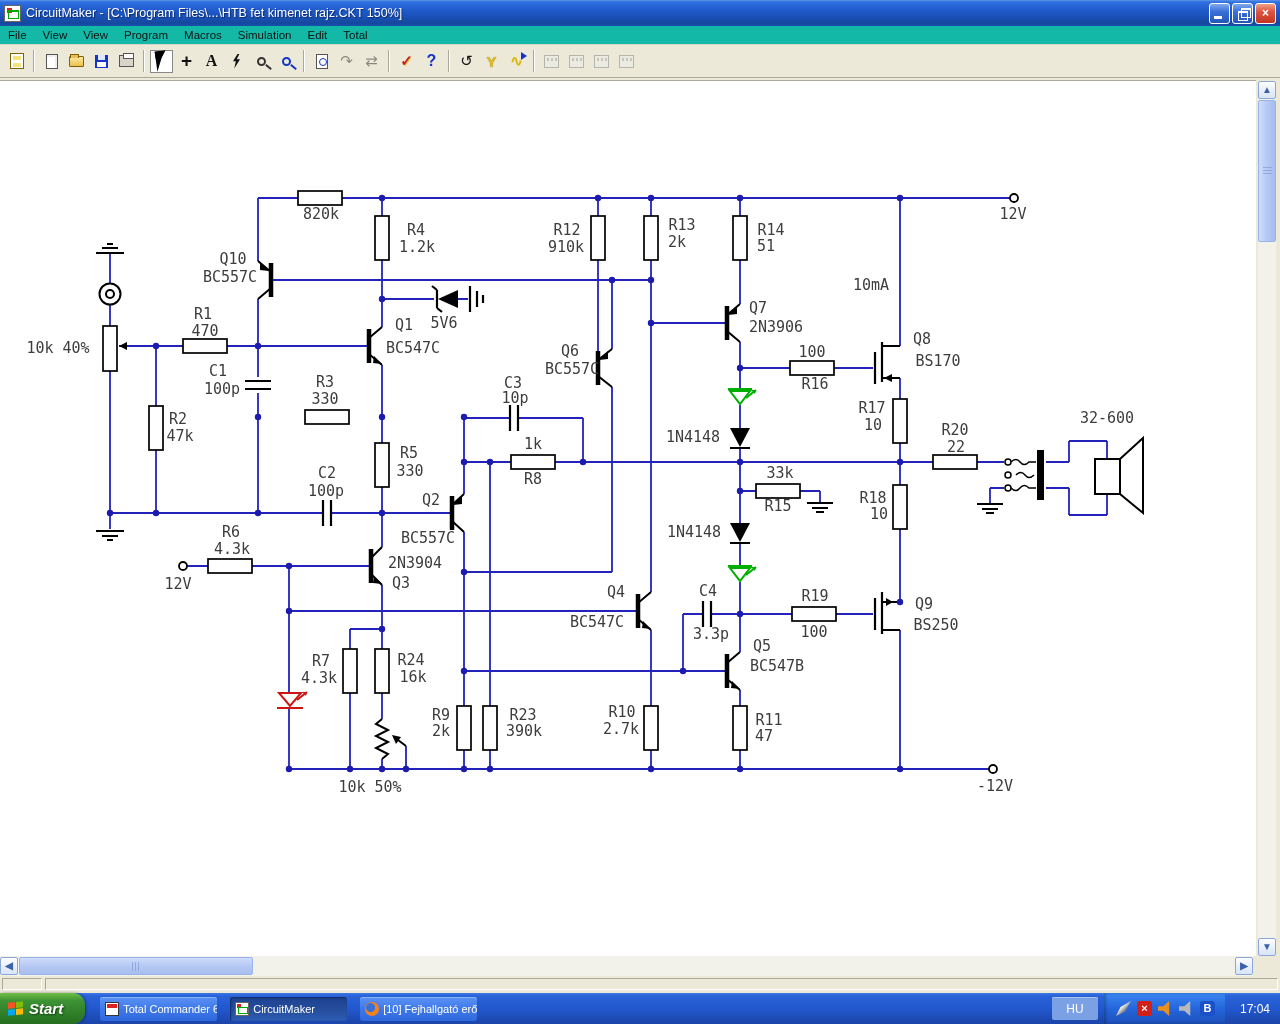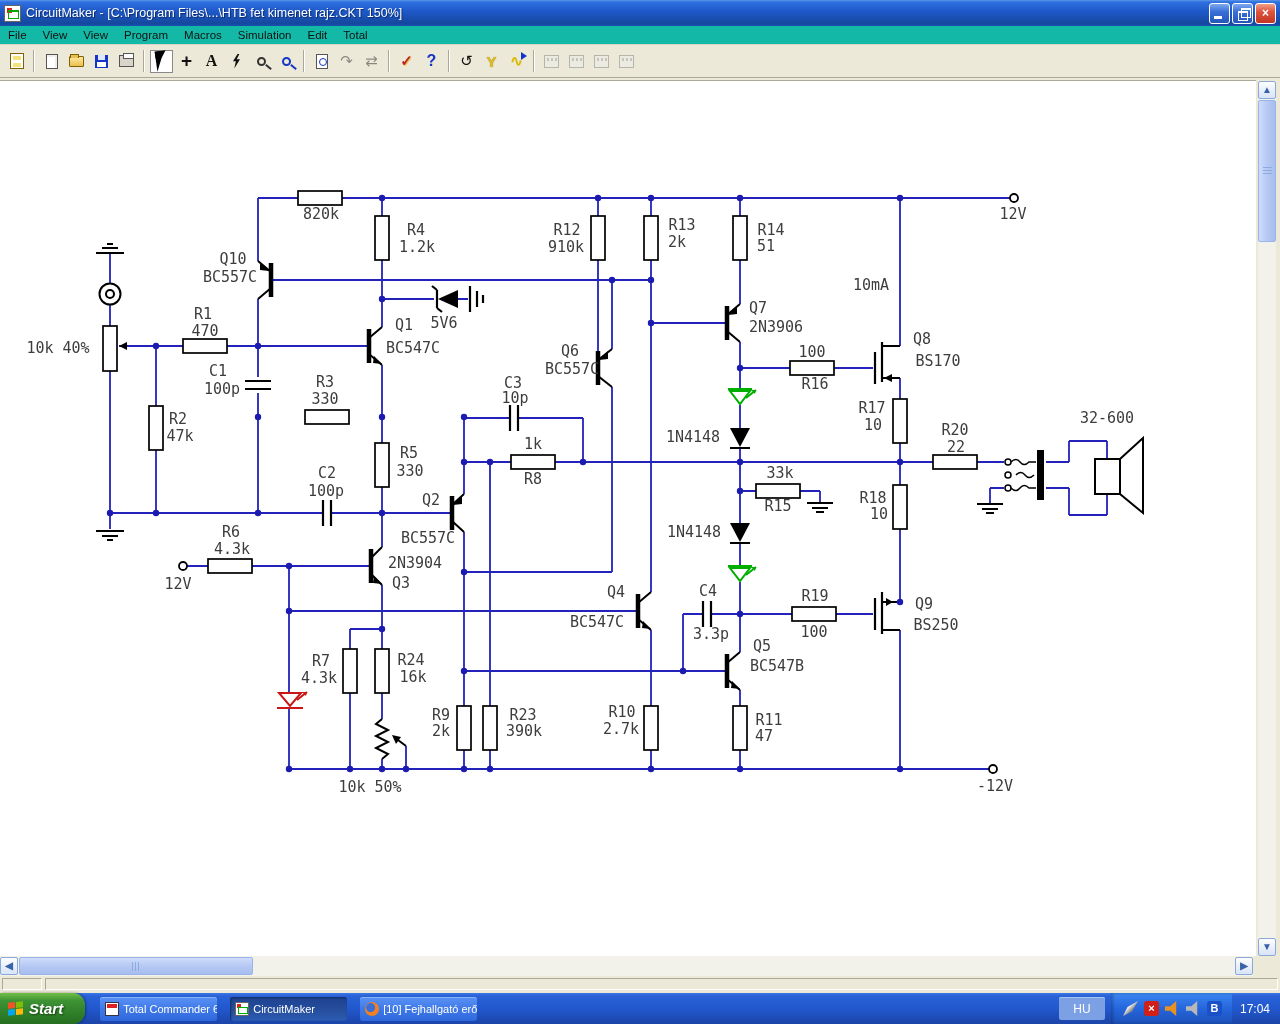--- a/index.html
+++ b/index.html
@@ -120,21 +120,21 @@
   .lang { width:46px; height:23px; margin-right:6px; border-radius:2px; background:#7ba0e4;
     color:#fff; font-size:12px; display:flex; align-items:center; justify-content:center; box-shadow:inset 0 1px 0 #a8c4f0; }
   .traypanel { height:31px; display:flex; align-items:center; gap:6px; padding:0 10px 0 12px;
     background:linear-gradient(180deg,#3a86f0 0%,#2566dd 50%,#1d4fb8 100%); box-shadow:inset 2px 0 3px rgba(0,0,0,.25); }
   .tray-ic { width:15px; height:15px; position:relative; }
   .tray-pen { background:linear-gradient(135deg,#eee 40%,#888 60%); clip-path:polygon(0 100%,30% 40%,100% 0,60% 70%); }
   .tray-shield { background:#d02018; border-radius:3px; color:#fff; font-size:11px; font-weight:bold; text-align:center; line-height:15px; }
   .tray-vol { background:#e89020; clip-path:polygon(0 35%,35% 35%,75% 0,75% 100%,35% 65%,0 65%); }
   .tray-vol2 { background:#b8b8b8; clip-path:polygon(0 35%,35% 35%,75% 0,75% 100%,35% 65%,0 65%); }
   .tray-bt { background:#1a50c8; border-radius:3px; color:#fff; font-size:11px; font-weight:bold; text-align:center; line-height:15px; }
-  .clock { color:#fff; font-size:12px; margin-left:8px; }
+  .clock { color:#fff; font-size:12px; margin-left:15px; }
 </style>
 </head>
 <body>
 
 <div class="titlebar">
   <div class="app-icon"></div>
   <div class="title-text">CircuitMaker - [C:\Program Files\...\HTB fet kimenet rajz.CKT 150%]</div>
   <div class="winbtns">
     <div class="wbtn minimize"></div>
     <div class="wbtn restore"></div>

